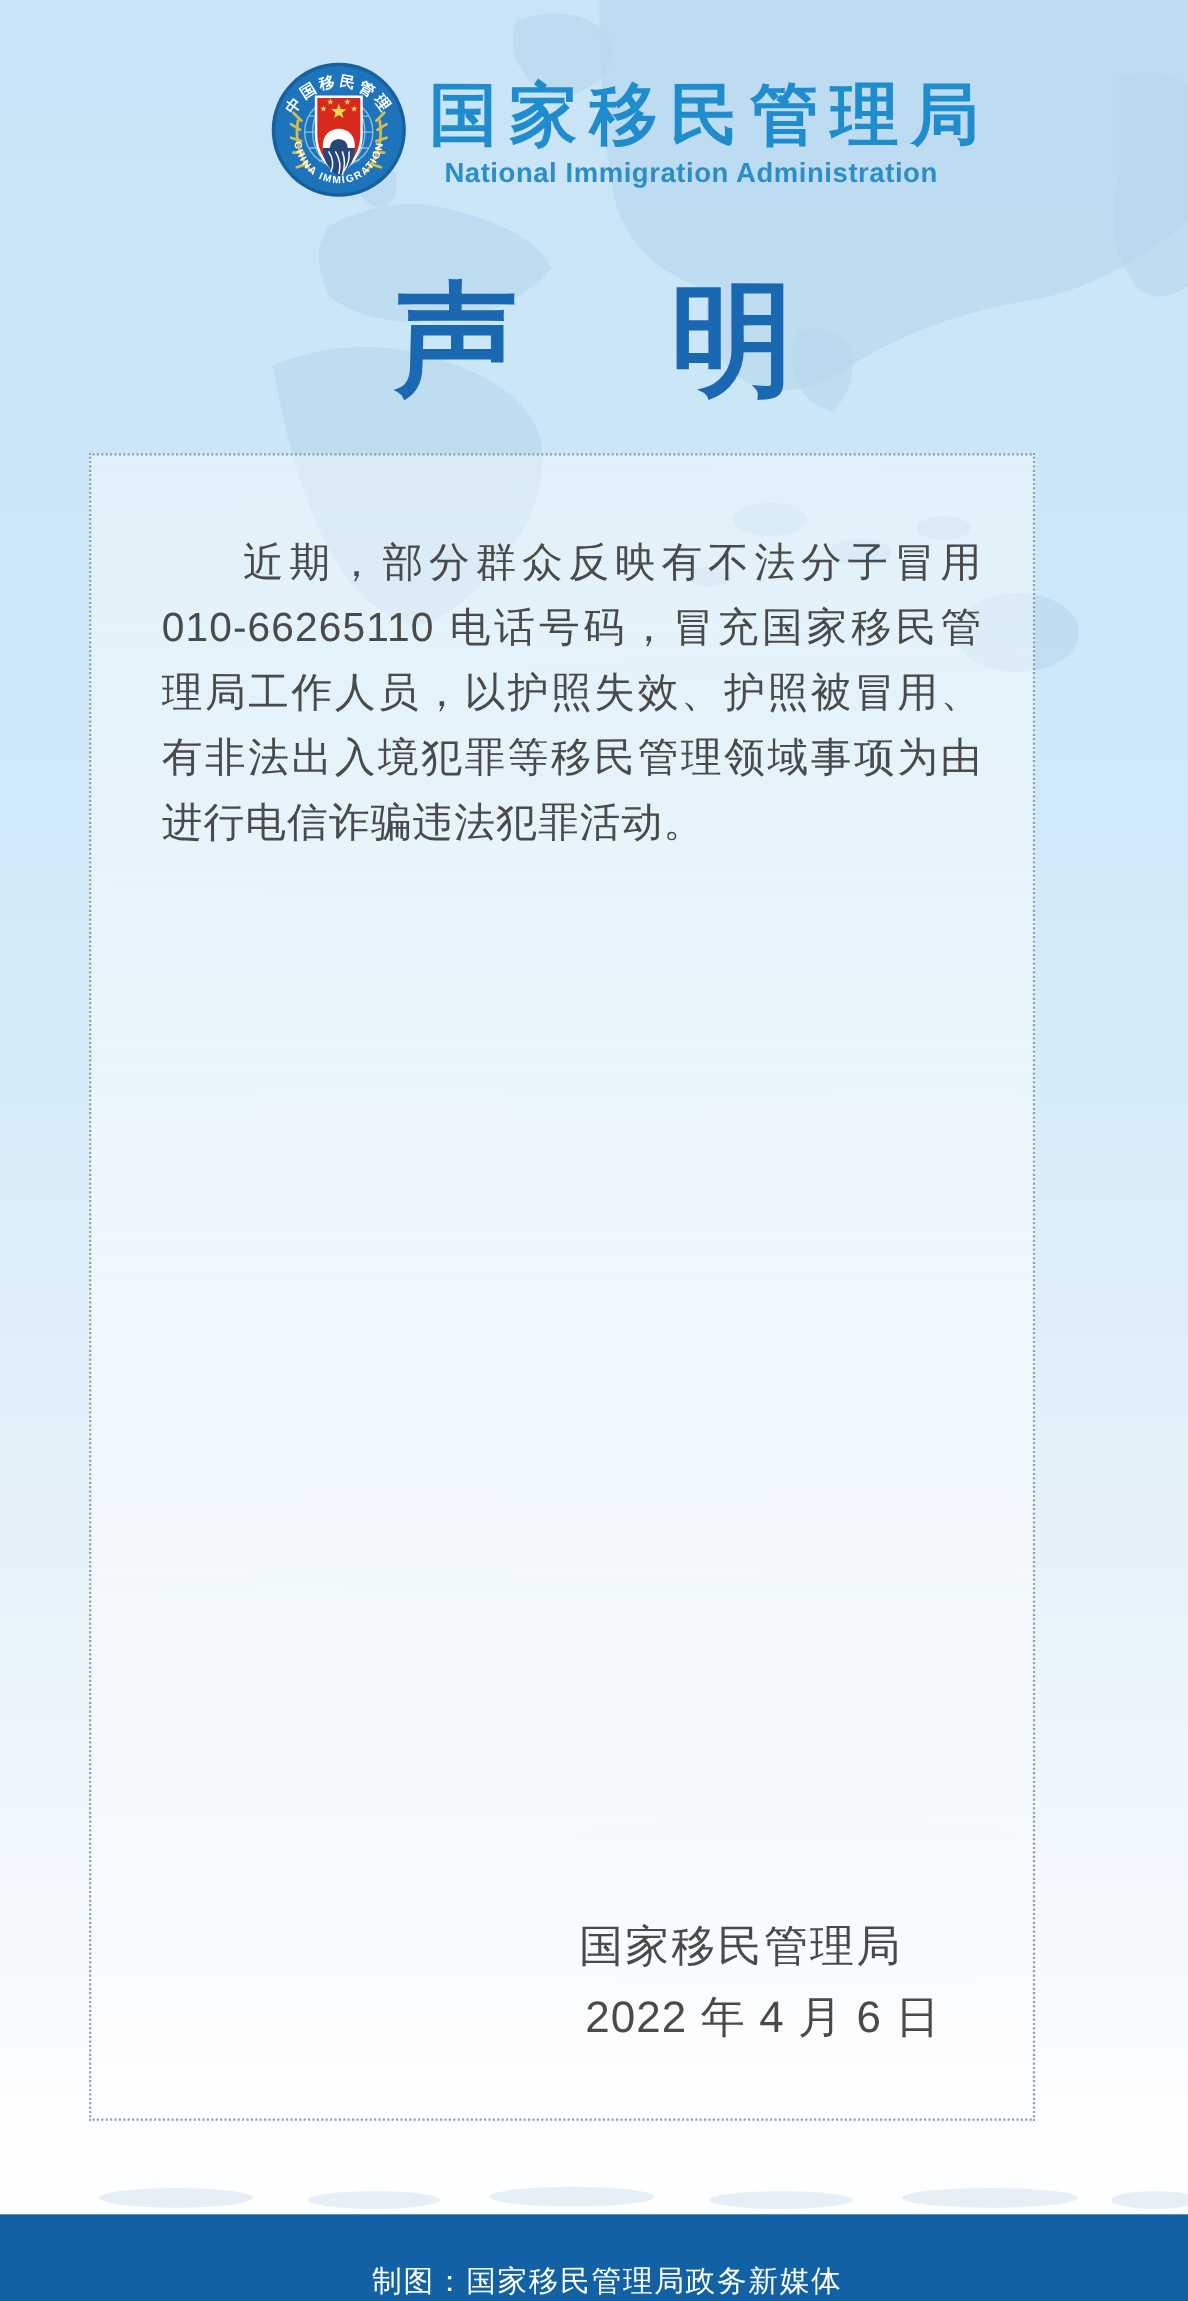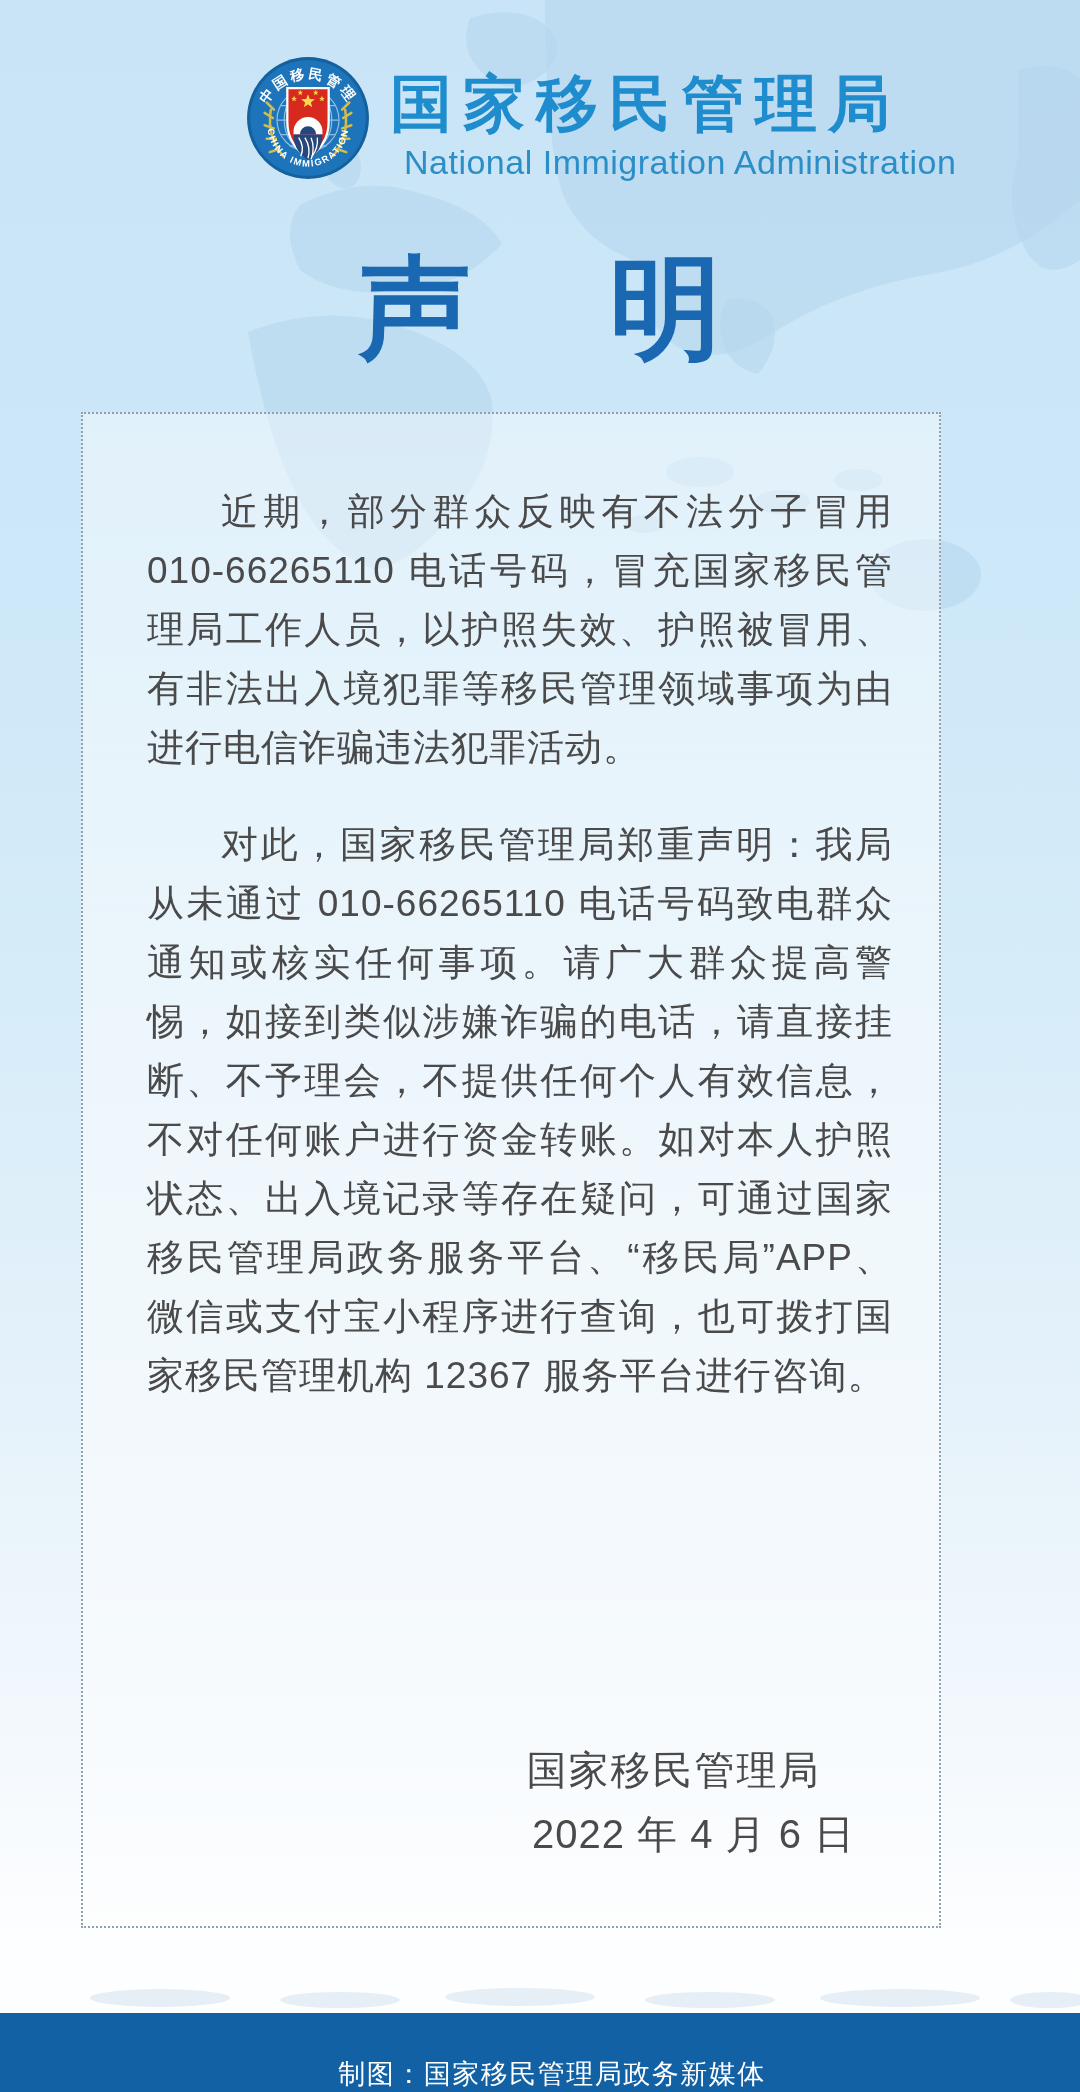--- a/index.html
+++ b/index.html
@@ -14,21 +14,21 @@
   
   .header{position:absolute;left:0;top:0;width:1080px;height:200px;}
   .emblem{position:absolute;left:246px;top:56px;}
   .title-cn{
     position:absolute;left:390px;top:62px;
     font-size:62px;font-weight:bold;color:#1f8ccd;
     letter-spacing:11px;white-space:nowrap;
   }
   .title-en{
     position:absolute;left:404px;top:143px;
-    font-size:34px;font-weight:400;color:#2b8ec6;
+    font-size:25px;font-weight:700;color:#2b8ec6;
     letter-spacing:0.5px;white-space:nowrap;
   }
   
   .heading{
     position:absolute;left:0;top:234px;width:1080px;margin:0;
     text-align:center;
     font-size:112px;font-weight:bold;color:#1a67b2;
     letter-spacing:54px;padding-left:54px;box-sizing:border-box;
     white-space:nowrap;
   }
@@ -154,21 +154,20 @@
     </svg>
 
     <div class="title-cn">国家移民管理局</div>
     <div class="title-en">National Immigration Administration</div>
   </div>
 
   <h1 class="heading">声 明</h1>
 
   <section class="box">
     <p>近期，部分群众反映有不法分子冒用 010-66265110 电话号码，冒充国家移民管理局工作人员，以护照失效、护照被冒用、有非法出入境犯罪等移民管理领域事项为由进行电信诈骗违法犯罪活动。</p>
-    <p>对此，国家移民管理局郑重声明：我局从未通过 010-66265110 电话号码致电群众通知或核实任何事项。请广大群众提高警惕，如接到类似涉嫌诈骗的电话，请直接挂断、不予理会，不提供任何个人有效信息，不对任何账户进行资金转账。如对本人护照状态、出入境记录等存在疑问，可通过国家移民管理局政务服务平台、“移民局”APP、微信或支付宝小程序进行查询，也可拨打国家移民管理机构 12367 服务平台进行咨询。</p>
 
     <div class="signature">
       <div class="sig-agency">国家移民管理局</div>
       <div class="sig-date">2022 年 4 月 6 日</div>
     </div>
   </section>
 
   <footer class="footer">
     <span>制图：国家移民管理局政务新媒体</span>
   </footer>

